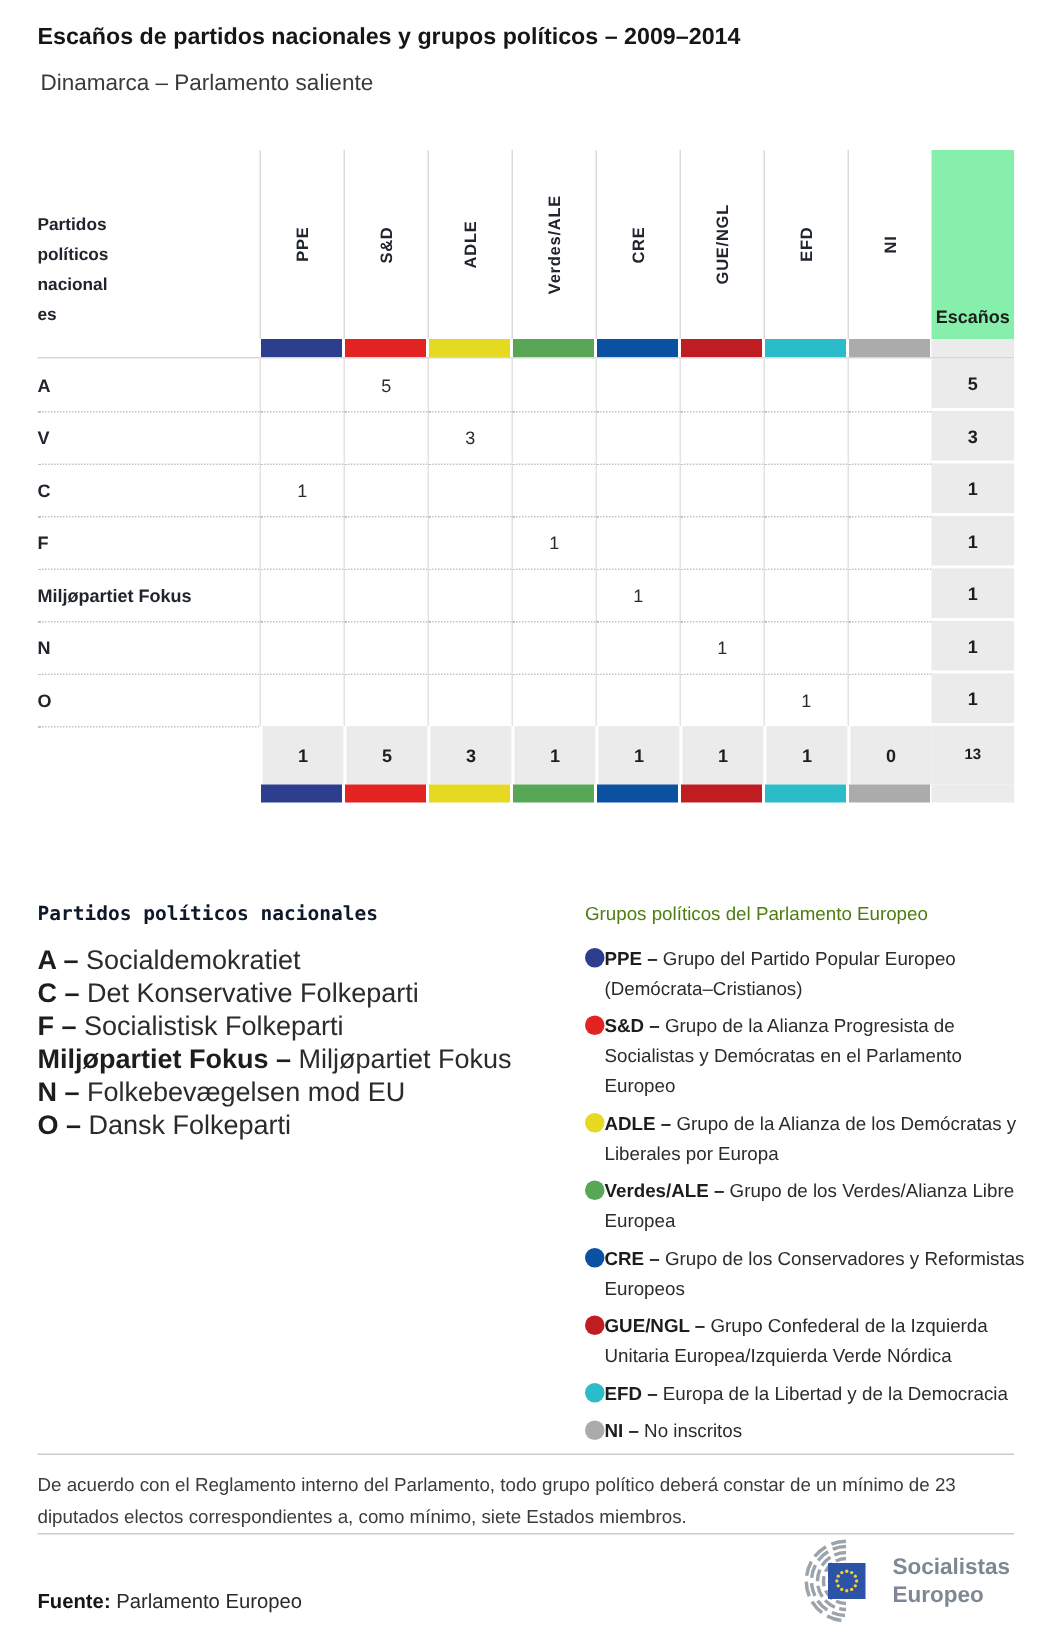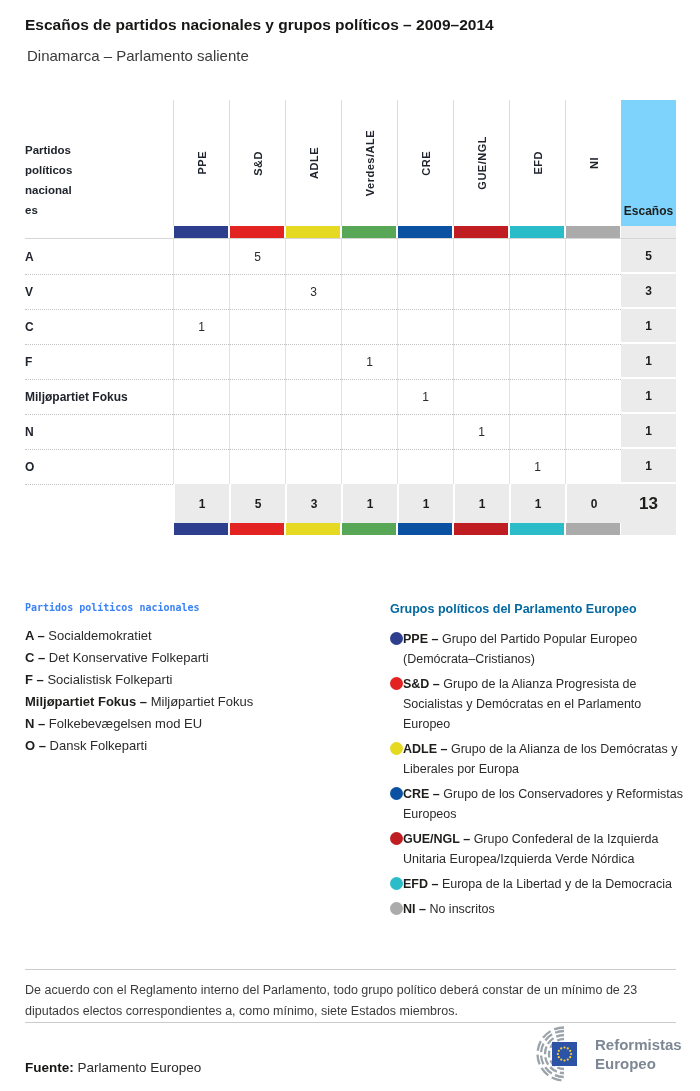--- a/index.html
+++ b/index.html
@@ -12,47 +12,47 @@
   
   .seats-table{position:absolute;left:25px;top:100px;display:grid;
     grid-template-columns:148px repeat(8,56px) 55px;
     grid-template-rows:126px 13px repeat(7,35px) 39px 12px;}
   .seats-table > div{box-sizing:border-box;}
   .hdr-label{display:flex;align-items:flex-end;padding-bottom:6px;
     font-size:11.5px;font-weight:700;line-height:20px;white-space:pre-line;color:#20242c;}
   .vhead{border-left:1px solid #dcdcdc;display:flex;align-items:center;justify-content:center;}
   .vhead .vt{writing-mode:vertical-rl;transform:rotate(180deg);
     font-size:11px;font-weight:700;letter-spacing:.5px;color:#20242c;}
-  .esc-hdr{background:#7dd3fc;display:flex;align-items:flex-end;justify-content:center;
+  .esc-hdr{background:#86efac;display:flex;align-items:flex-end;justify-content:center;
     padding-bottom:8px;font-size:12px;font-weight:700;}
   .barc{border-bottom:1px solid #d6d6d6;padding:0 1px;}
   .barc .bar{height:12px;}
   .barc2{padding:0 1px;}
   .barc2 .bar{height:12px;}
   .escfill{background:#ebebeb;}
   .vl{border-left:1px solid #e3e3e3;}
   .dot-top{border-top:1px dotted #c2c2c2;}
   .rowlabel{display:flex;align-items:center;font-size:12px;font-weight:700;color:#20242c;}
   .val{display:flex;align-items:center;justify-content:center;font-size:12px;color:#2b2b2b;}
   .rt{background:#ebebeb;border-bottom:2px solid #fff;display:flex;align-items:center;
     justify-content:center;font-size:12px;font-weight:700;}
   .tot{background:#ebebeb;border-left:2px solid #fff;display:flex;align-items:center;
     justify-content:center;font-size:12px;font-weight:700;}
   .gt{background:#ebebeb;display:flex;align-items:center;justify-content:center;
-    font-size:17px;font-weight:700;}
+    font-size:10px;font-weight:700;}
 
   
   .legend-parties{position:absolute;left:25px;top:602px;width:340px;}
   .legend-parties h3{margin:0 0 12px;font-family:"DejaVu Sans Mono","Liberation Mono",monospace;
-    font-size:10px;font-weight:700;color:#3b82f6;}
-  .pl-item{font-size:13px;line-height:22px;color:#2b2b2b;}
+    font-size:13px;font-weight:700;color:#0f172a;}
+  .pl-item{font-size:18px;line-height:22px;color:#2b2b2b;}
   .pl-item b{color:#1d1d1b;}
 
   .legend-groups{position:absolute;left:390px;top:602px;width:296px;}
-  .legend-groups h3{margin:0 0 13px;font-size:12.5px;font-weight:700;color:#0369a1;}
+  .legend-groups h3{margin:0 0 13px;font-size:12.5px;font-weight:400;color:#4d7c0f;}
   .gl-item{display:flex;margin-bottom:5px;}
   .gdot{width:13px;height:13px;border-radius:50%;flex:0 0 13px;margin-top:3px;}
   .gl-text{font-size:12.5px;line-height:20px;color:#2b2b2b;}
   .gl-text b{color:#1d1d1b;}
 
   
   .rule{position:absolute;left:25px;width:651px;border-top:1px solid #cccccc;height:0;}
   .rule-1{top:969px;}
   .rule-2{top:1022px;}
   .footnote{position:absolute;left:25px;top:980px;width:648px;font-size:12.5px;
@@ -253,20 +253,24 @@
           <span class="gdot" style="background: rgb(45, 62, 143);"></span>
           <div class="gl-text"><b>PPE –</b> Grupo del Partido Popular Europeo (Demócrata–Cristianos)</div>
         </div>
         <div class="gl-item">
           <span class="gdot" style="background: rgb(227, 35, 34);"></span>
           <div class="gl-text"><b>S&amp;D –</b> Grupo de la Alianza Progresista de Socialistas y Demócratas en el Parlamento Europeo</div>
         </div>
         <div class="gl-item">
           <span class="gdot" style="background: rgb(229, 217, 33);"></span>
           <div class="gl-text"><b>ADLE –</b> Grupo de la Alianza de los Demócratas y Liberales por Europa</div>
+        </div>
+        <div class="gl-item">
+          <span class="gdot" style="background: rgb(87, 167, 87);"></span>
+          <div class="gl-text"><b>Verdes/ALE –</b> Grupo de los Verdes/Alianza Libre Europea</div>
         </div>
         <div class="gl-item">
           <span class="gdot" style="background: rgb(11, 81, 161);"></span>
           <div class="gl-text"><b>CRE –</b> Grupo de los Conservadores y Reformistas Europeos</div>
         </div>
         <div class="gl-item">
           <span class="gdot" style="background: rgb(192, 29, 34);"></span>
           <div class="gl-text"><b>GUE/NGL –</b> Grupo Confederal de la Izquierda Unitaria Europea/Izquierda Verde Nórdica</div>
         </div>
         <div class="gl-item">
@@ -308,18 +312,18 @@
           <circle cx="53.8" cy="33.6" r="1.1"></circle>
         <circle cx="50.5" cy="34.5" r="1.1"></circle>
           <circle cx="47.2" cy="33.6" r="1.1"></circle>
         <circle cx="44.8" cy="31.2" r="1.1"></circle>
           <circle cx="43.9" cy="28" r="1.1"></circle>
         <circle cx="44.8" cy="24.8" r="1.1"></circle>
           <circle cx="47.2" cy="22.4" r="1.1"></circle>
       </g>
     </svg>
     <div class="logo-text">
-      <div>Reformistas</div>
+      <div>Socialistas</div>
       <div>Europeo</div>
     </div>
   </div>
 
 </div>
 
 </body></html>

